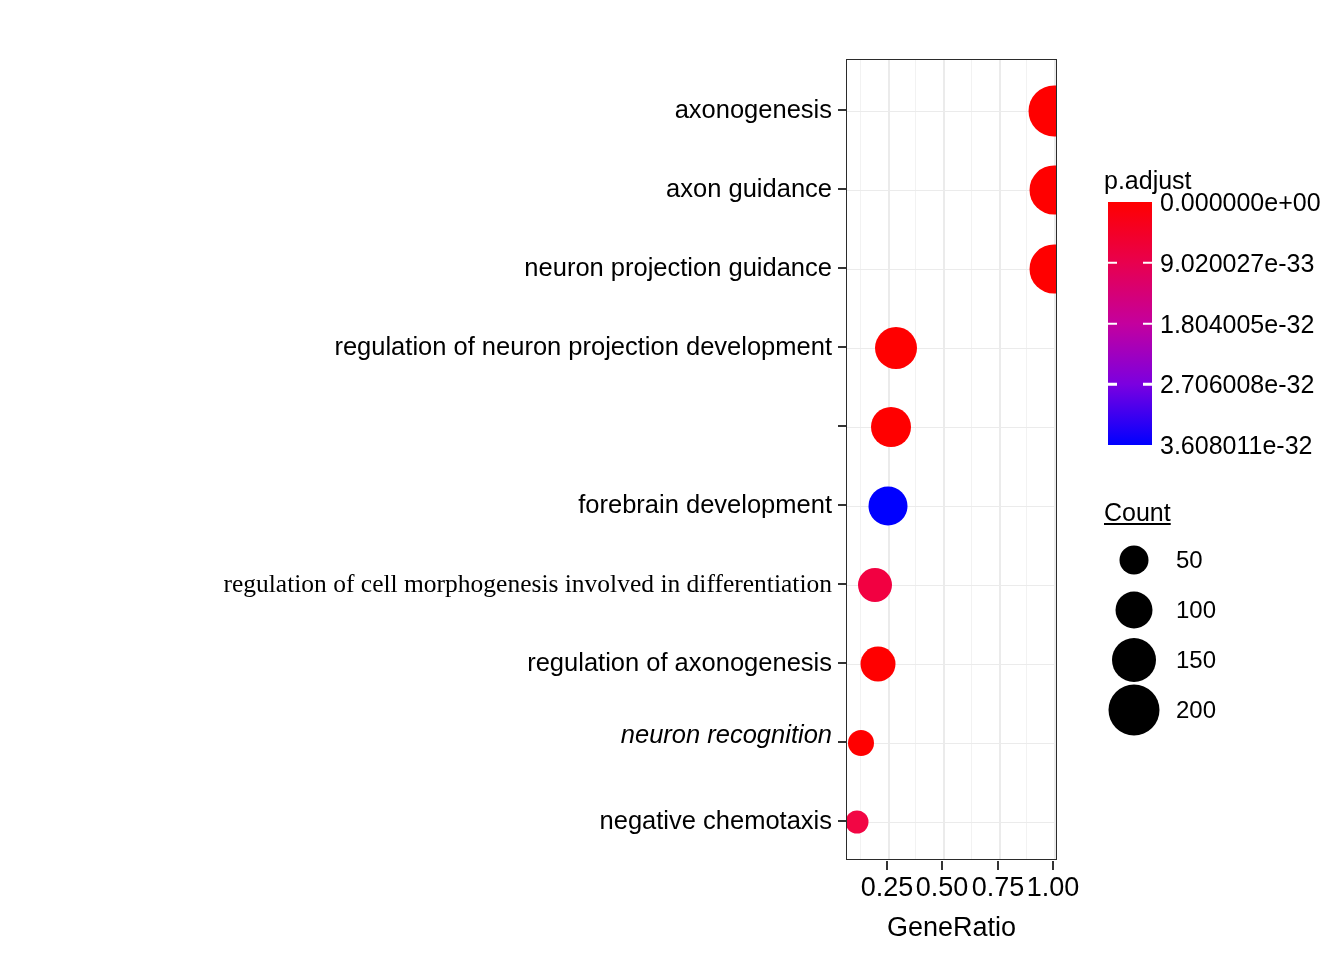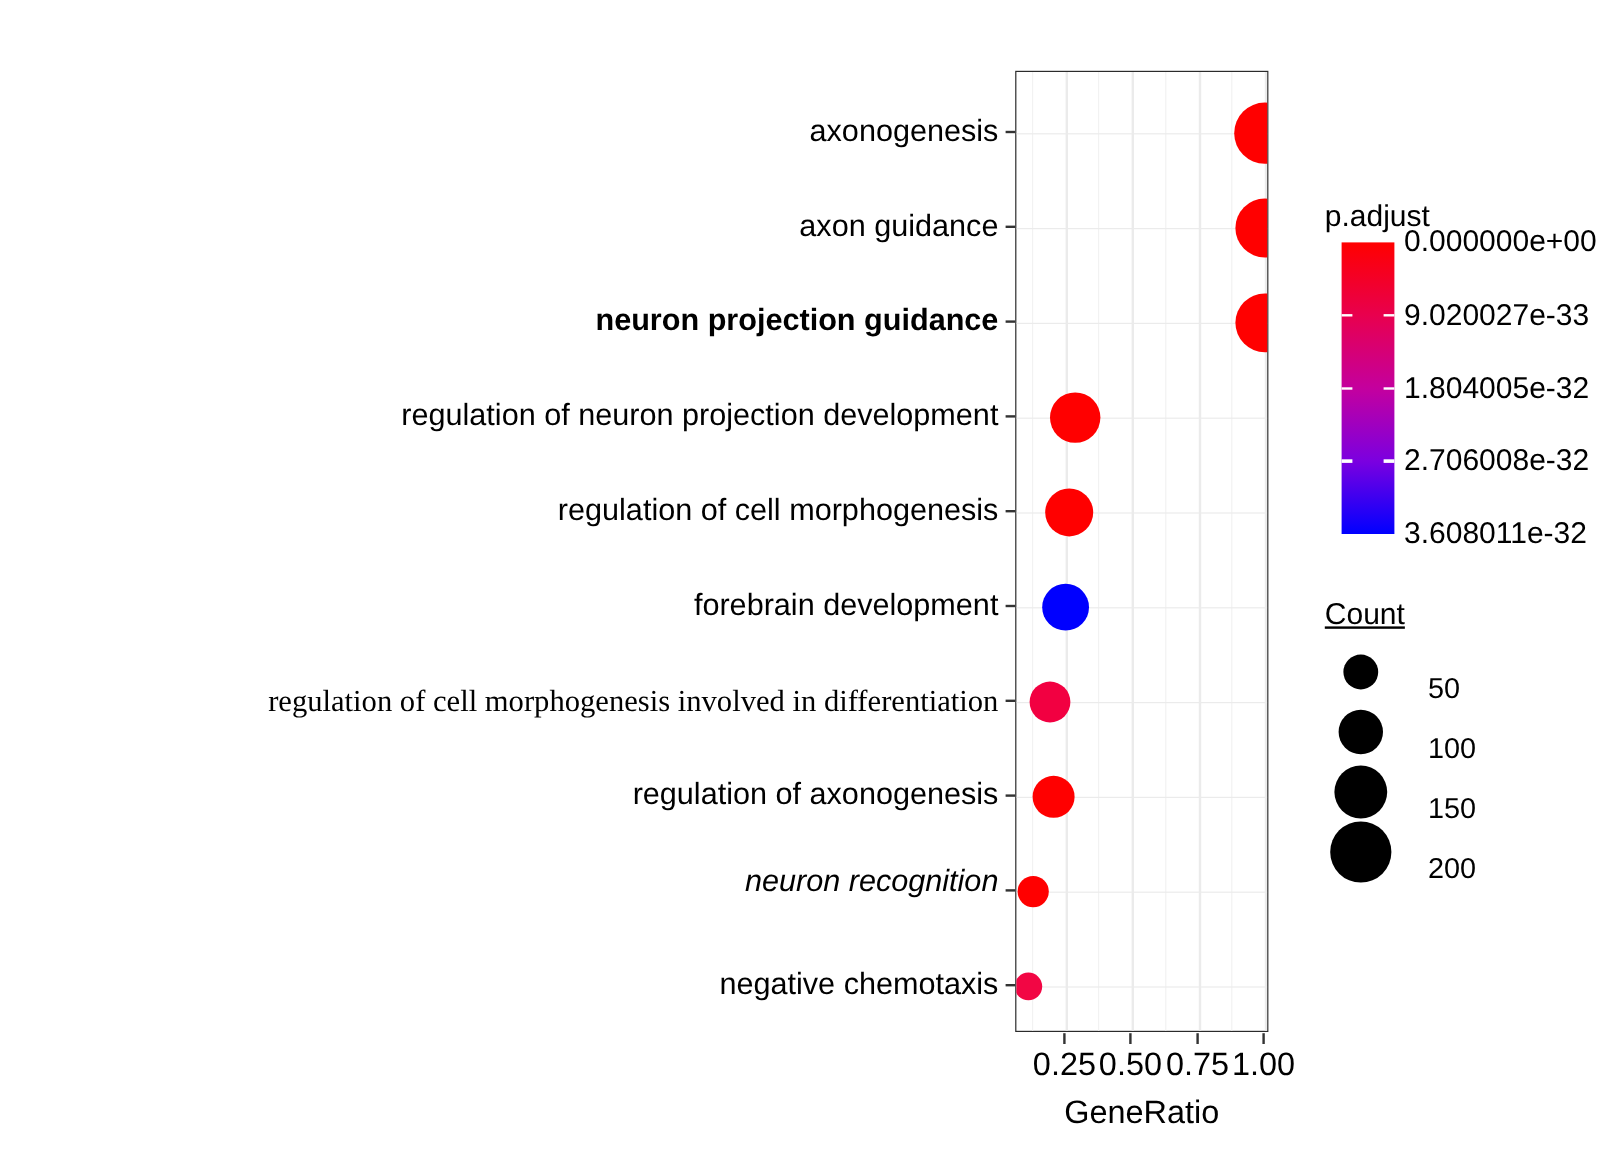--- a/index.html
+++ b/index.html
@@ -119,21 +119,21 @@
   .legend-title {
     font-size: 25px;
     line-height: 1;
     white-space: nowrap;
     margin: 0 0 9px 0;
   }
   #colorbar-wrap {
     position: relative;
     width: 44px;
     height: 243px;
-    margin-left: 14px;
+    margin-left: 4px;
   }
   #colorbar {
     position: absolute;
     left: 0; top: 0;
     width: 44px;
     height: 243px;
     background: linear-gradient(to bottom, #FF0000 0%, #E8004E 25%, #C4009E 50%, #7B00E0 75%, #0000FF 100%);
   }
   .cbar-tick-l, .cbar-tick-r {
     position: absolute;
@@ -180,40 +180,38 @@
   .count-swatch {
     position: absolute;
     left: 30px;
     top: 50%;
     border-radius: 50%;
     background: #000000;
     transform: translate(-50%, -50%);
   }
   .count-text {
     position: absolute;
-    left: 86px;
+    left: 72px;
     top: 50%;
     font-size: 24px;
     line-height: 1;
     white-space: nowrap;
     transform: translateY(-50%);
-    margin-top: 15px;
   }
 </style>
 </head>
 <body>
 
 <div id="plot-root">
 
   <div class="ylabels">
     <div class="ylabel" style="top:51px;">axonogenesis</div>
     <div class="ylabel" style="top:130px;">axon guidance</div>
-    <div class="ylabel" style="top:209px;font-weight:bold;">neuron projection guidance</div>
+    <div class="ylabel" style="top:209px;">neuron projection guidance</div>
     <div class="ylabel" style="top:288px;margin-left:28px;">regulation of neuron projection development</div>
-    <div class="ylabel" style="top:367px;">regulation of cell morphogenesis</div>
     <div class="ylabel" style="top:446px;">forebrain development</div>
     <div class="ylabel" style="top:525px;font-family:Liberation Serif, serif;">regulation of cell morphogenesis involved in differentiation</div>
     <div class="ylabel" style="top:604px;">regulation of axonogenesis</div>
     <div class="ylabel" style="top:676px;font-style:italic;">neuron recognition</div>
     <div class="ylabel" style="top:762px;">negative chemotaxis</div>
   </div>
 
   <div class="ytick" style="top:110px;"></div>
   <div class="ytick" style="top:189px;"></div>
   <div class="ytick" style="top:268px;"></div>

